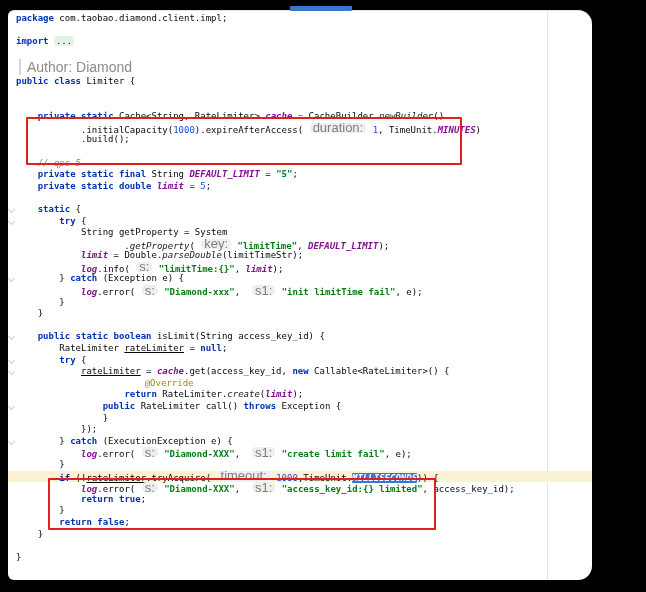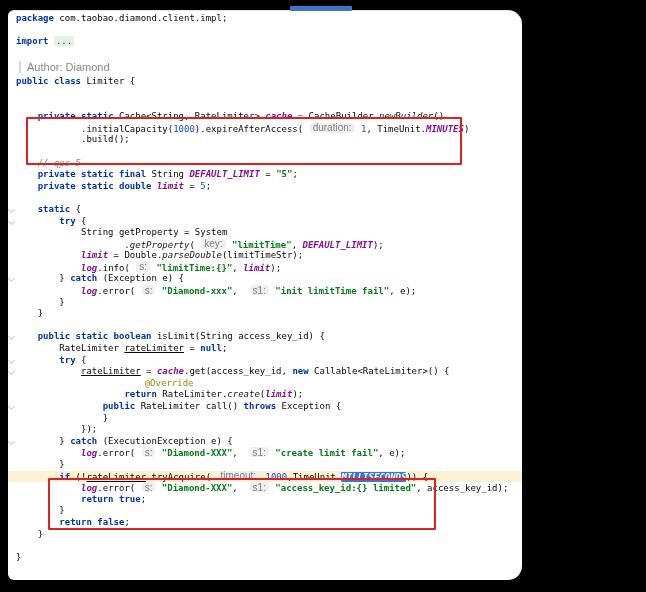--- a/index.html
+++ b/index.html
@@ -5,48 +5,48 @@
   :root {
     --accent_red:#E02020; --selection_blue:#3875D7; --current_line:#FBF1D3;
     --keyword:#0033B3; --string:#067D17; --number:#1750EB; --comment:#8C8C8C;
     --field:#871094; --annotation:#9E880D; --fold_bg:#E3F3E3;
     --hint_bg:#EFEFEF; --hint_text:#7E7E7E; --guide_line:#E5E5E5;
     --frame_bg:#000000; --editor_bg:#FFFFFF; --top_bar_blue:#3D74C9;
   }
   html,body { margin:0; padding:0; }
   body { width:646px; height:592px; background:var(--frame_bg); position:relative;
          font-family:"DejaVu Sans Mono", monospace; overflow:hidden; }
-  .panel { position:absolute; left:8px; top:10px; width:514px; height:570px;
+  .panel { position:absolute; left:8px; top:10px; width:584px; height:570px;
            background:var(--editor_bg); border-radius:6px 14px 14px 6px;
            overflow:hidden; box-sizing:border-box; border-top:1px solid #E6E6D2; }
   .guide { position:absolute; left:539px; top:0; bottom:0; width:1px; background:var(--guide_line); }
   .topbar { position:absolute; left:290px; top:6px; width:62px; height:5px;
             background:var(--top_bar_blue); z-index:5; border-radius:1px; }
   .code { position:absolute; left:0; top:2px; right:0; padding-left:8px; font-size:9px; color:#080808; }
   .cl { height:11.6px; line-height:11.6px; white-space:pre; position:relative; }
   .cl.doc { height:17px; line-height:17px; }
   .cl.hl { background:var(--current_line); margin-left:-8px; padding-left:8px; }
-  .docline { font-family:"Liberation Sans", sans-serif; color:#8A8A8A; font-size:11px;
+  .docline { font-family:"Liberation Sans", sans-serif; color:#8A8A8A; font-size:14px;
              border-left:2px solid #D6D6D6; padding-left:6px; margin-left:3px; }
   .fm { position:absolute; left:-7px; top:3px; width:4px; height:4px;
         border:1px solid #C2C2C2; border-left:none; border-top:none;
         transform:rotate(45deg); opacity:.8; }
   .tk-kw { color:var(--keyword); font-weight:bold; }
   .tk-pl { color:#080808; }
   .tk-st { color:var(--string); font-weight:bold; }
   .tk-nm { color:var(--number); }
   .tk-cm { color:var(--comment); font-style:italic; }
   .tk-fd { color:var(--field); font-style:italic; font-weight:bold; }
   .tk-mt { color:#1A1A1A; font-style:italic; }
   .tk-an { color:var(--annotation);margin-left:42px; }
   .tk-un { color:#080808; text-decoration:underline; }
   .tk-sel { background:var(--selection_blue); color:#FFFFFF; font-style:italic;
             font-weight:bold; border-radius:1px;text-align:right; }
   .tk-hint { background:var(--hint_bg); color:var(--hint_text);
-             font-family:"Liberation Sans", sans-serif; font-size:10px;
+             font-family:"Liberation Sans", sans-serif; font-size:13px;
              border-radius:4px; padding:0.5px 3px; margin:0 1px; display:inline-block;
              vertical-align:0.5px; line-height:9px; }
   .tk-fold { background:var(--fold_bg); color:#2D2D2D; border-radius:2px; padding:0 2px; }
   .abox { position:absolute; border:2px solid var(--accent_red); border-radius:1px;
           pointer-events:none; z-index:4; box-sizing:border-box; }
   .box1 { left:18px; top:106px; width:436px; height:48px; }
   .box2 { left:40px; top:467px; width:388px; height:52px; }
 </style>
 </head>
 <body>

